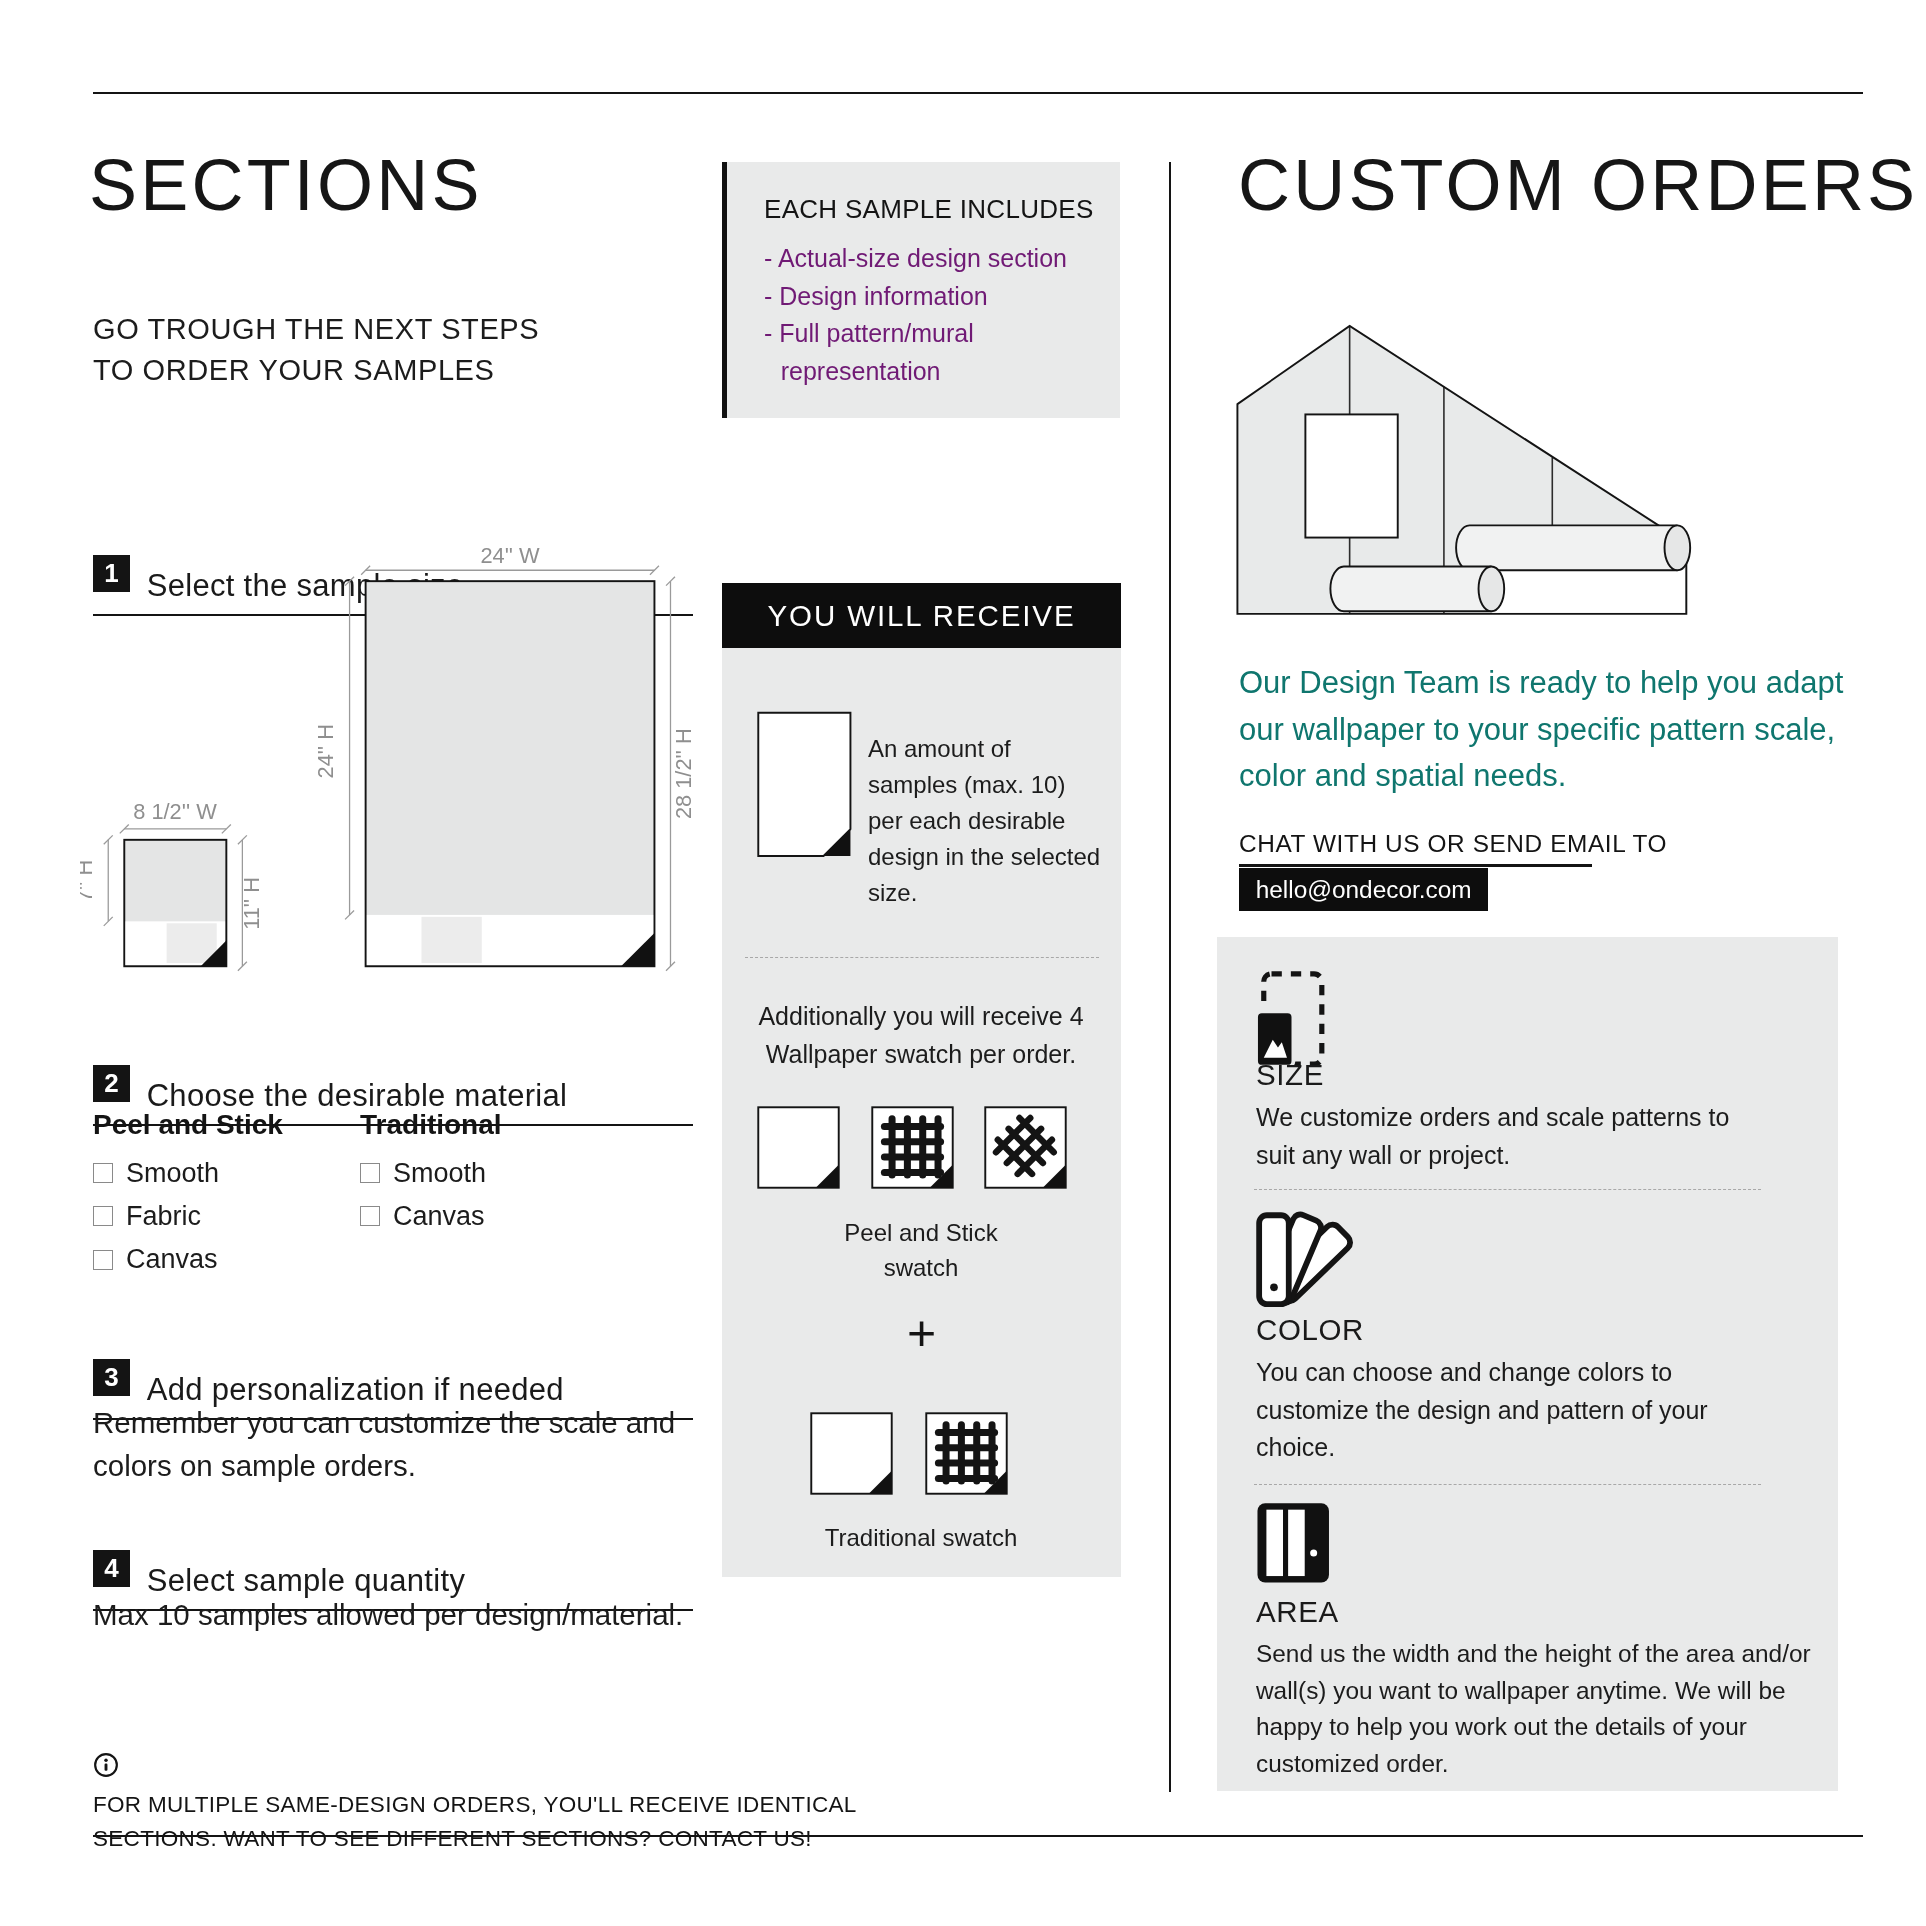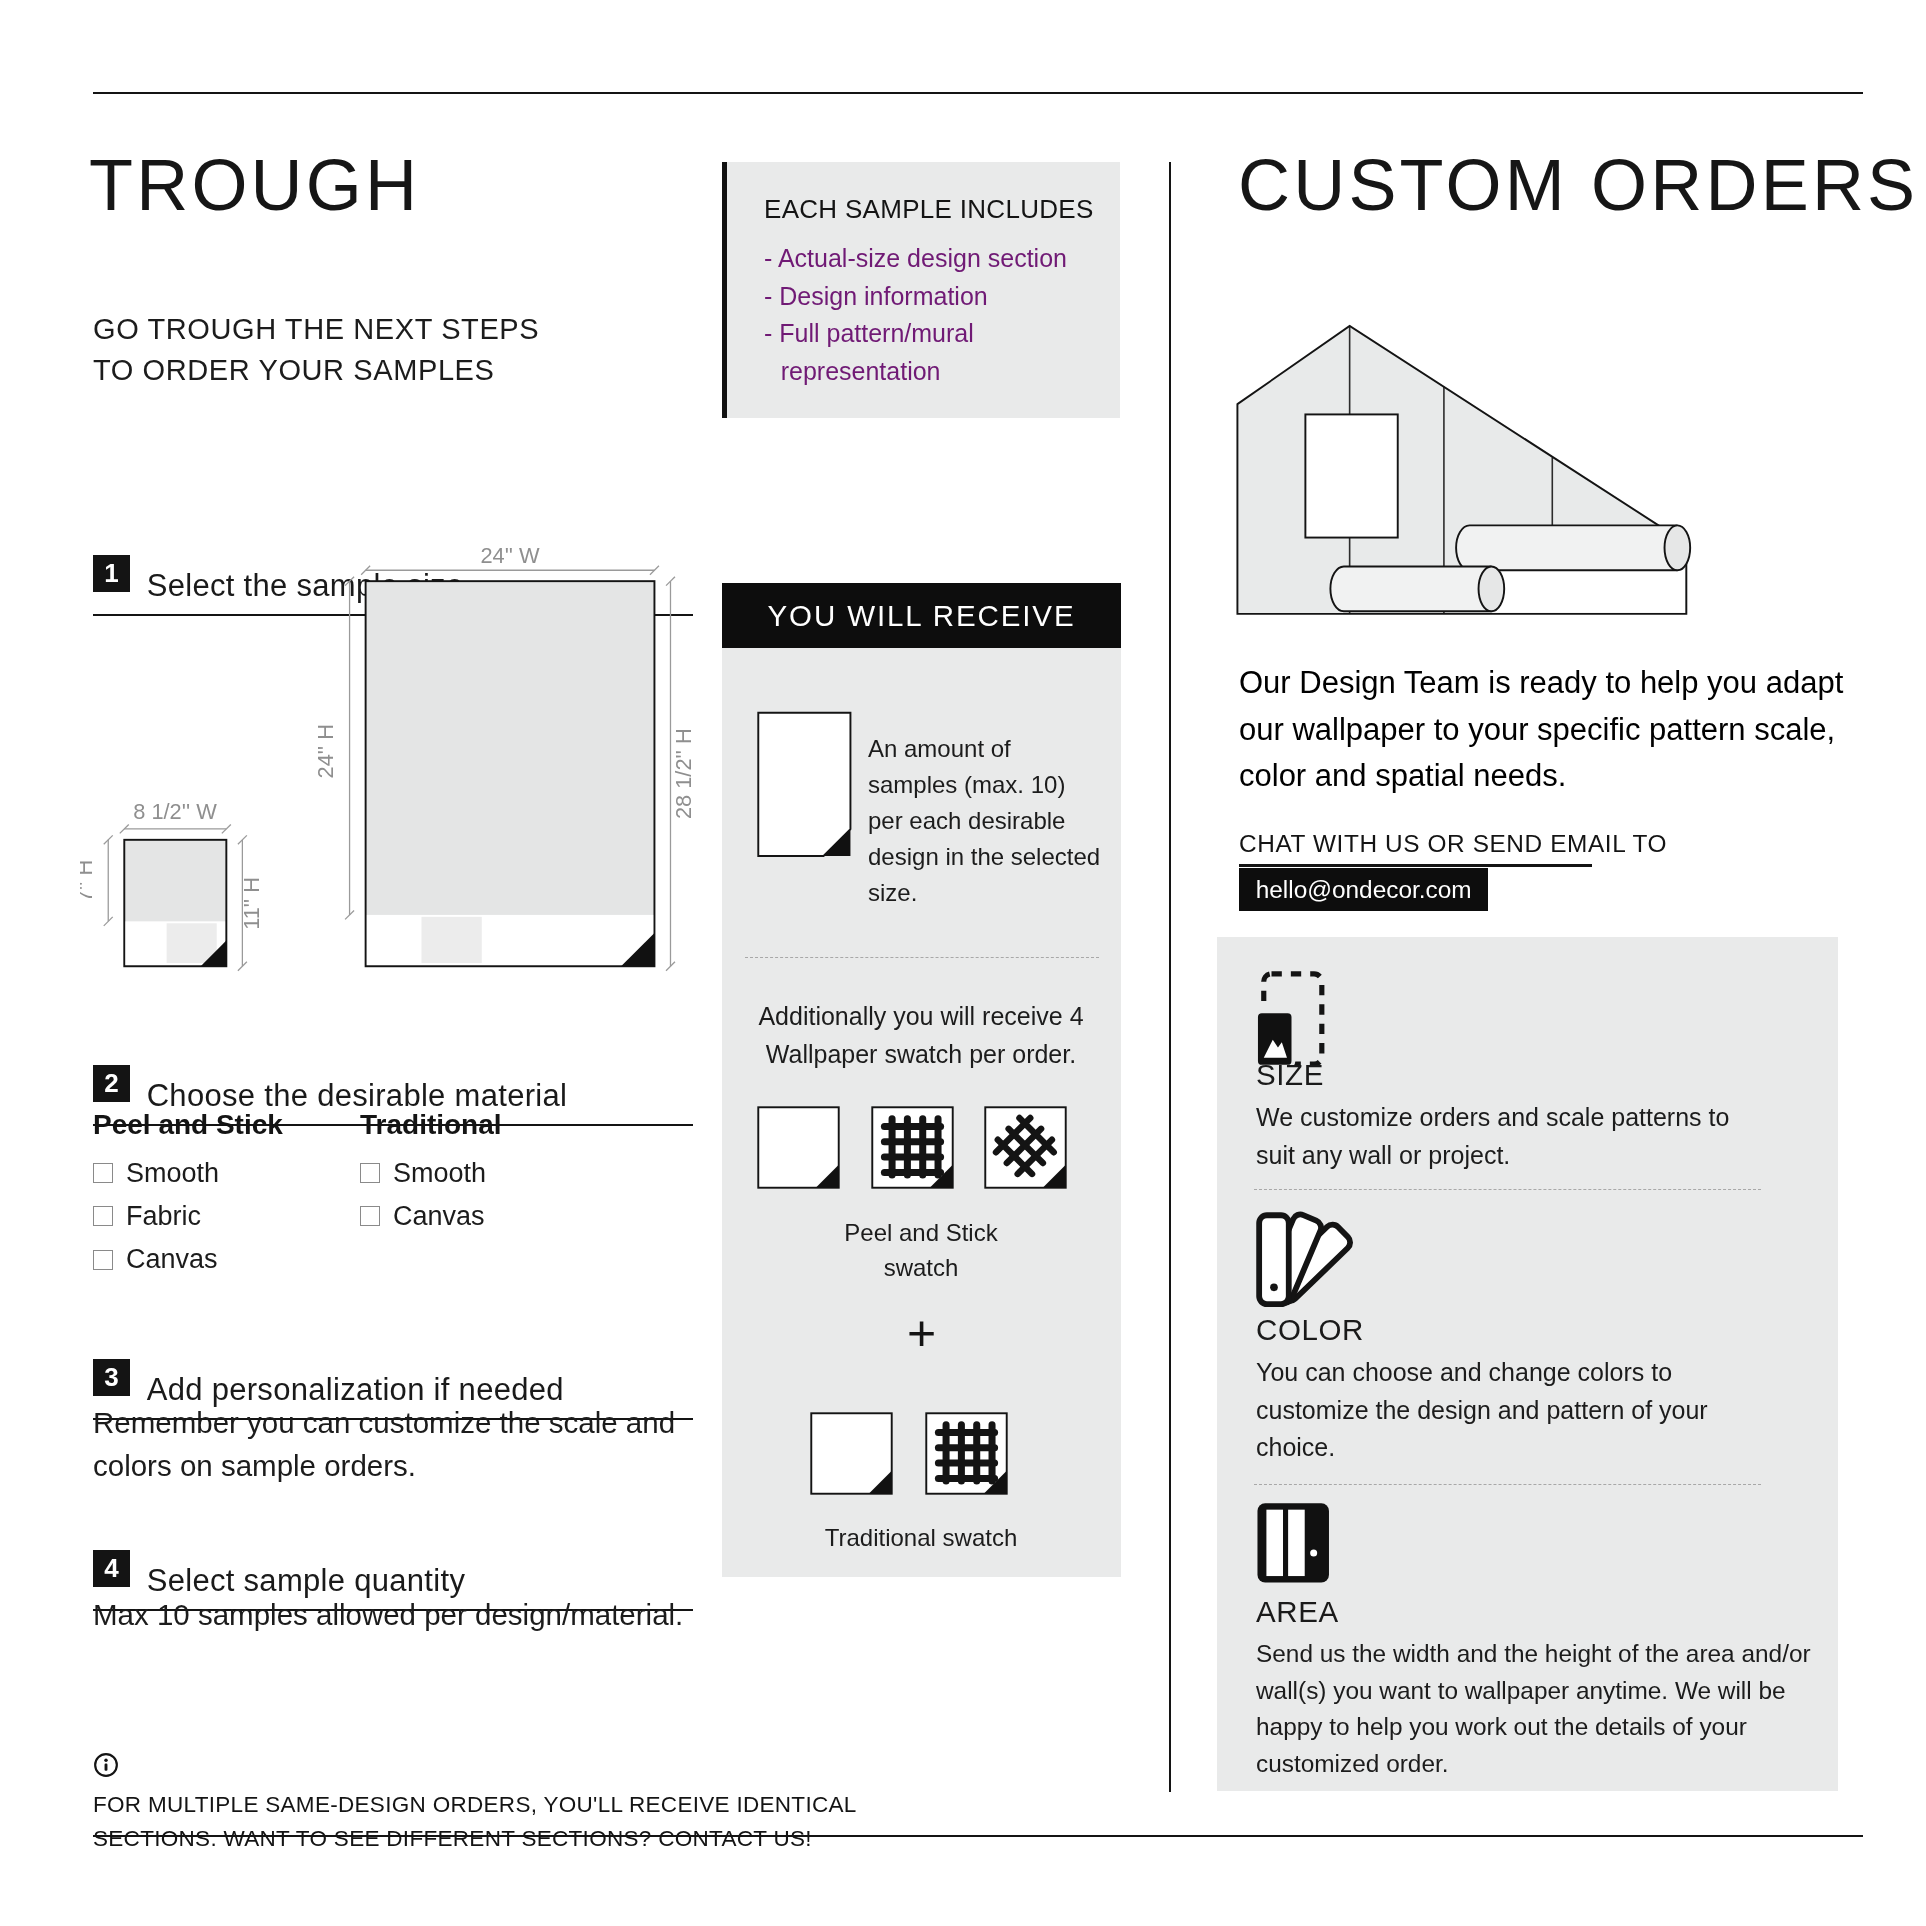--- a/index.html
+++ b/index.html
@@ -39,21 +39,21 @@
   svg{display:block;}
 </style>
 </head>
 <body>
 
 <div class="rule" style="left:93px;top:92px;width:1770px;"></div>
 <div class="rule" style="left:93px;top:1835px;width:1770px;"></div>
 
 <div class="abs" style="left:1169px;top:162px;width:1.9px;height:1630px;background:#141414;"></div>
 
-<div class="big-title" style="left:89px;top:144px;">TROUGH</div>
+<div class="big-title" style="left:89px;top:144px;">SECTIONS</div>
 <div class="subtitle" style="left:93px;top:309px;">
   <div>GO TROUGH THE NEXT STEPS</div>
   <div>TO ORDER YOUR SAMPLES</div>
 </div>
 
 <div class="step" style="left:93px;top:543px;">
   <div class="step-num">1</div>
   <div class="step-title">Select the sample size</div>
 </div>
 
@@ -242,21 +242,21 @@
   <polygon points="2,125 177,3 702,342 702,452 2,452" fill="none" stroke="#141414" stroke-width="3"></polygon>
   <rect x="108" y="141" width="144" height="192" fill="#ffffff" stroke="#141414" stroke-width="3"></rect>
 
   <path d="M 688 314 H 364 a 21 35 0 0 0 0 70 H 688" fill="#f1f2f2" stroke="#141414" stroke-width="3"></path>
   <ellipse cx="688" cy="349" rx="20" ry="35" fill="#e6e7e7" stroke="#141414" stroke-width="3"></ellipse>
 
   <path d="M 398 378 H 168 a 21 35 0 0 0 0 70 H 398" fill="#f1f2f2" stroke="#141414" stroke-width="3"></path>
   <ellipse cx="398" cy="413" rx="20" ry="35" fill="#e6e7e7" stroke="#141414" stroke-width="3"></ellipse>
 </svg>
 
-<div class="abs" style="left:1239px;top:660px;width:620px;font-size:31px;line-height:1.5;color:#000000;">Our Design Team is ready to help you adapt our wallpaper to your specific pattern scale, color and spatial needs.</div>
+<div class="abs" style="left:1239px;top:660px;width:620px;font-size:31px;line-height:1.5;color:#0f766e;">Our Design Team is ready to help you adapt our wallpaper to your specific pattern scale, color and spatial needs.</div>
 
 <div class="chat-label" style="left:1239px;top:830px;">CHAT WITH US OR SEND EMAIL TO</div>
 <div class="rule" style="left:1239px;top:864px;width:353px;height:2.6px;"></div>
 <div class="email-badge" style="left:1239px;top:868px;">hello@ondecor.com</div>
 
 <div class="right-panel">
 
   <svg class="abs" style="left:39px;top:33px;" width="71" height="100" viewBox="0 0 110 155">
     <rect x="12" y="6" width="90" height="140" rx="12" fill="none" stroke="#141414" stroke-width="8" stroke-dasharray="16 14"></rect>
     <rect x="0" y="64" width="58" height="86" rx="9" fill="#111111" stroke="#e9eaea" stroke-width="6"></rect>

